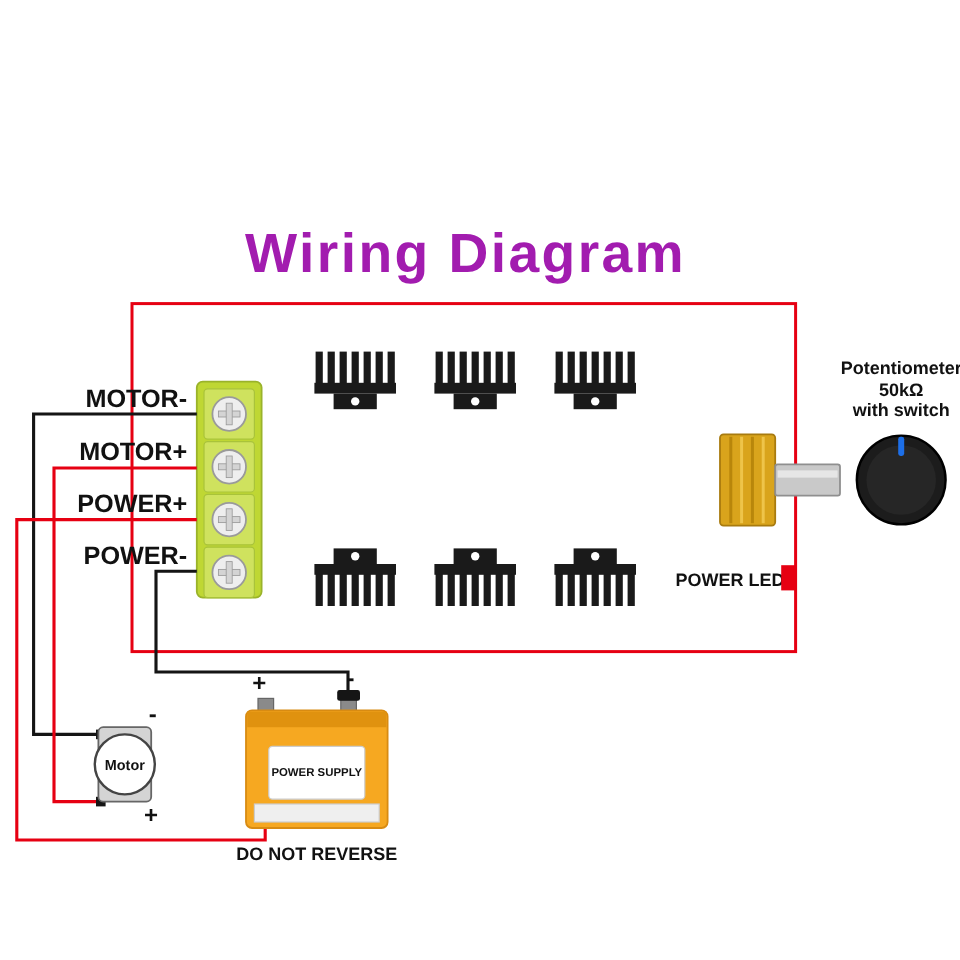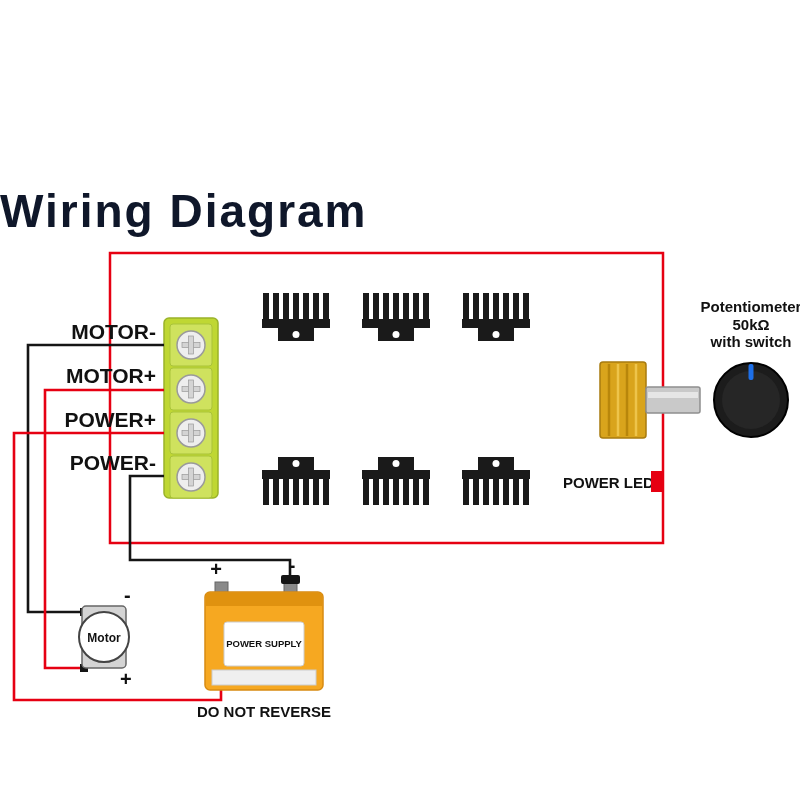--- a/index.html
+++ b/index.html
@@ -1,19 +1,19 @@
 <!DOCTYPE html>
 <html><head>
 <meta charset="utf-8">
 <style>
   html,body{margin:0;padding:0;background:#ffffff;}
   #stage{position:relative;width:800px;height:800px;background:#ffffff;overflow:hidden;
          font-family:"Liberation Sans",sans-serif;}
-  #title{position:absolute;top:184px;left:0;width:776px;
-         font-size:46px;font-weight:bold;color:#0f172a;letter-spacing:2px;}
+  #title{position:absolute;top:184px;left:0;width:776px;text-align:center;
+         font-size:46px;font-weight:bold;color:#a21caf;letter-spacing:2px;}
   svg{position:absolute;top:0;left:0;}
   svg text{font-family:"Liberation Sans",sans-serif;font-weight:bold;fill:#111;}
   .wire{fill:none;stroke-width:2.6;}
   .lbl-term{font-size:21px;}
   .lbl-pot{font-size:15px;text-anchor:middle;}
   .lbl-small{font-size:15px;}
   .sign{font-size:20px;}
 </style>
 </head>
 <body>

